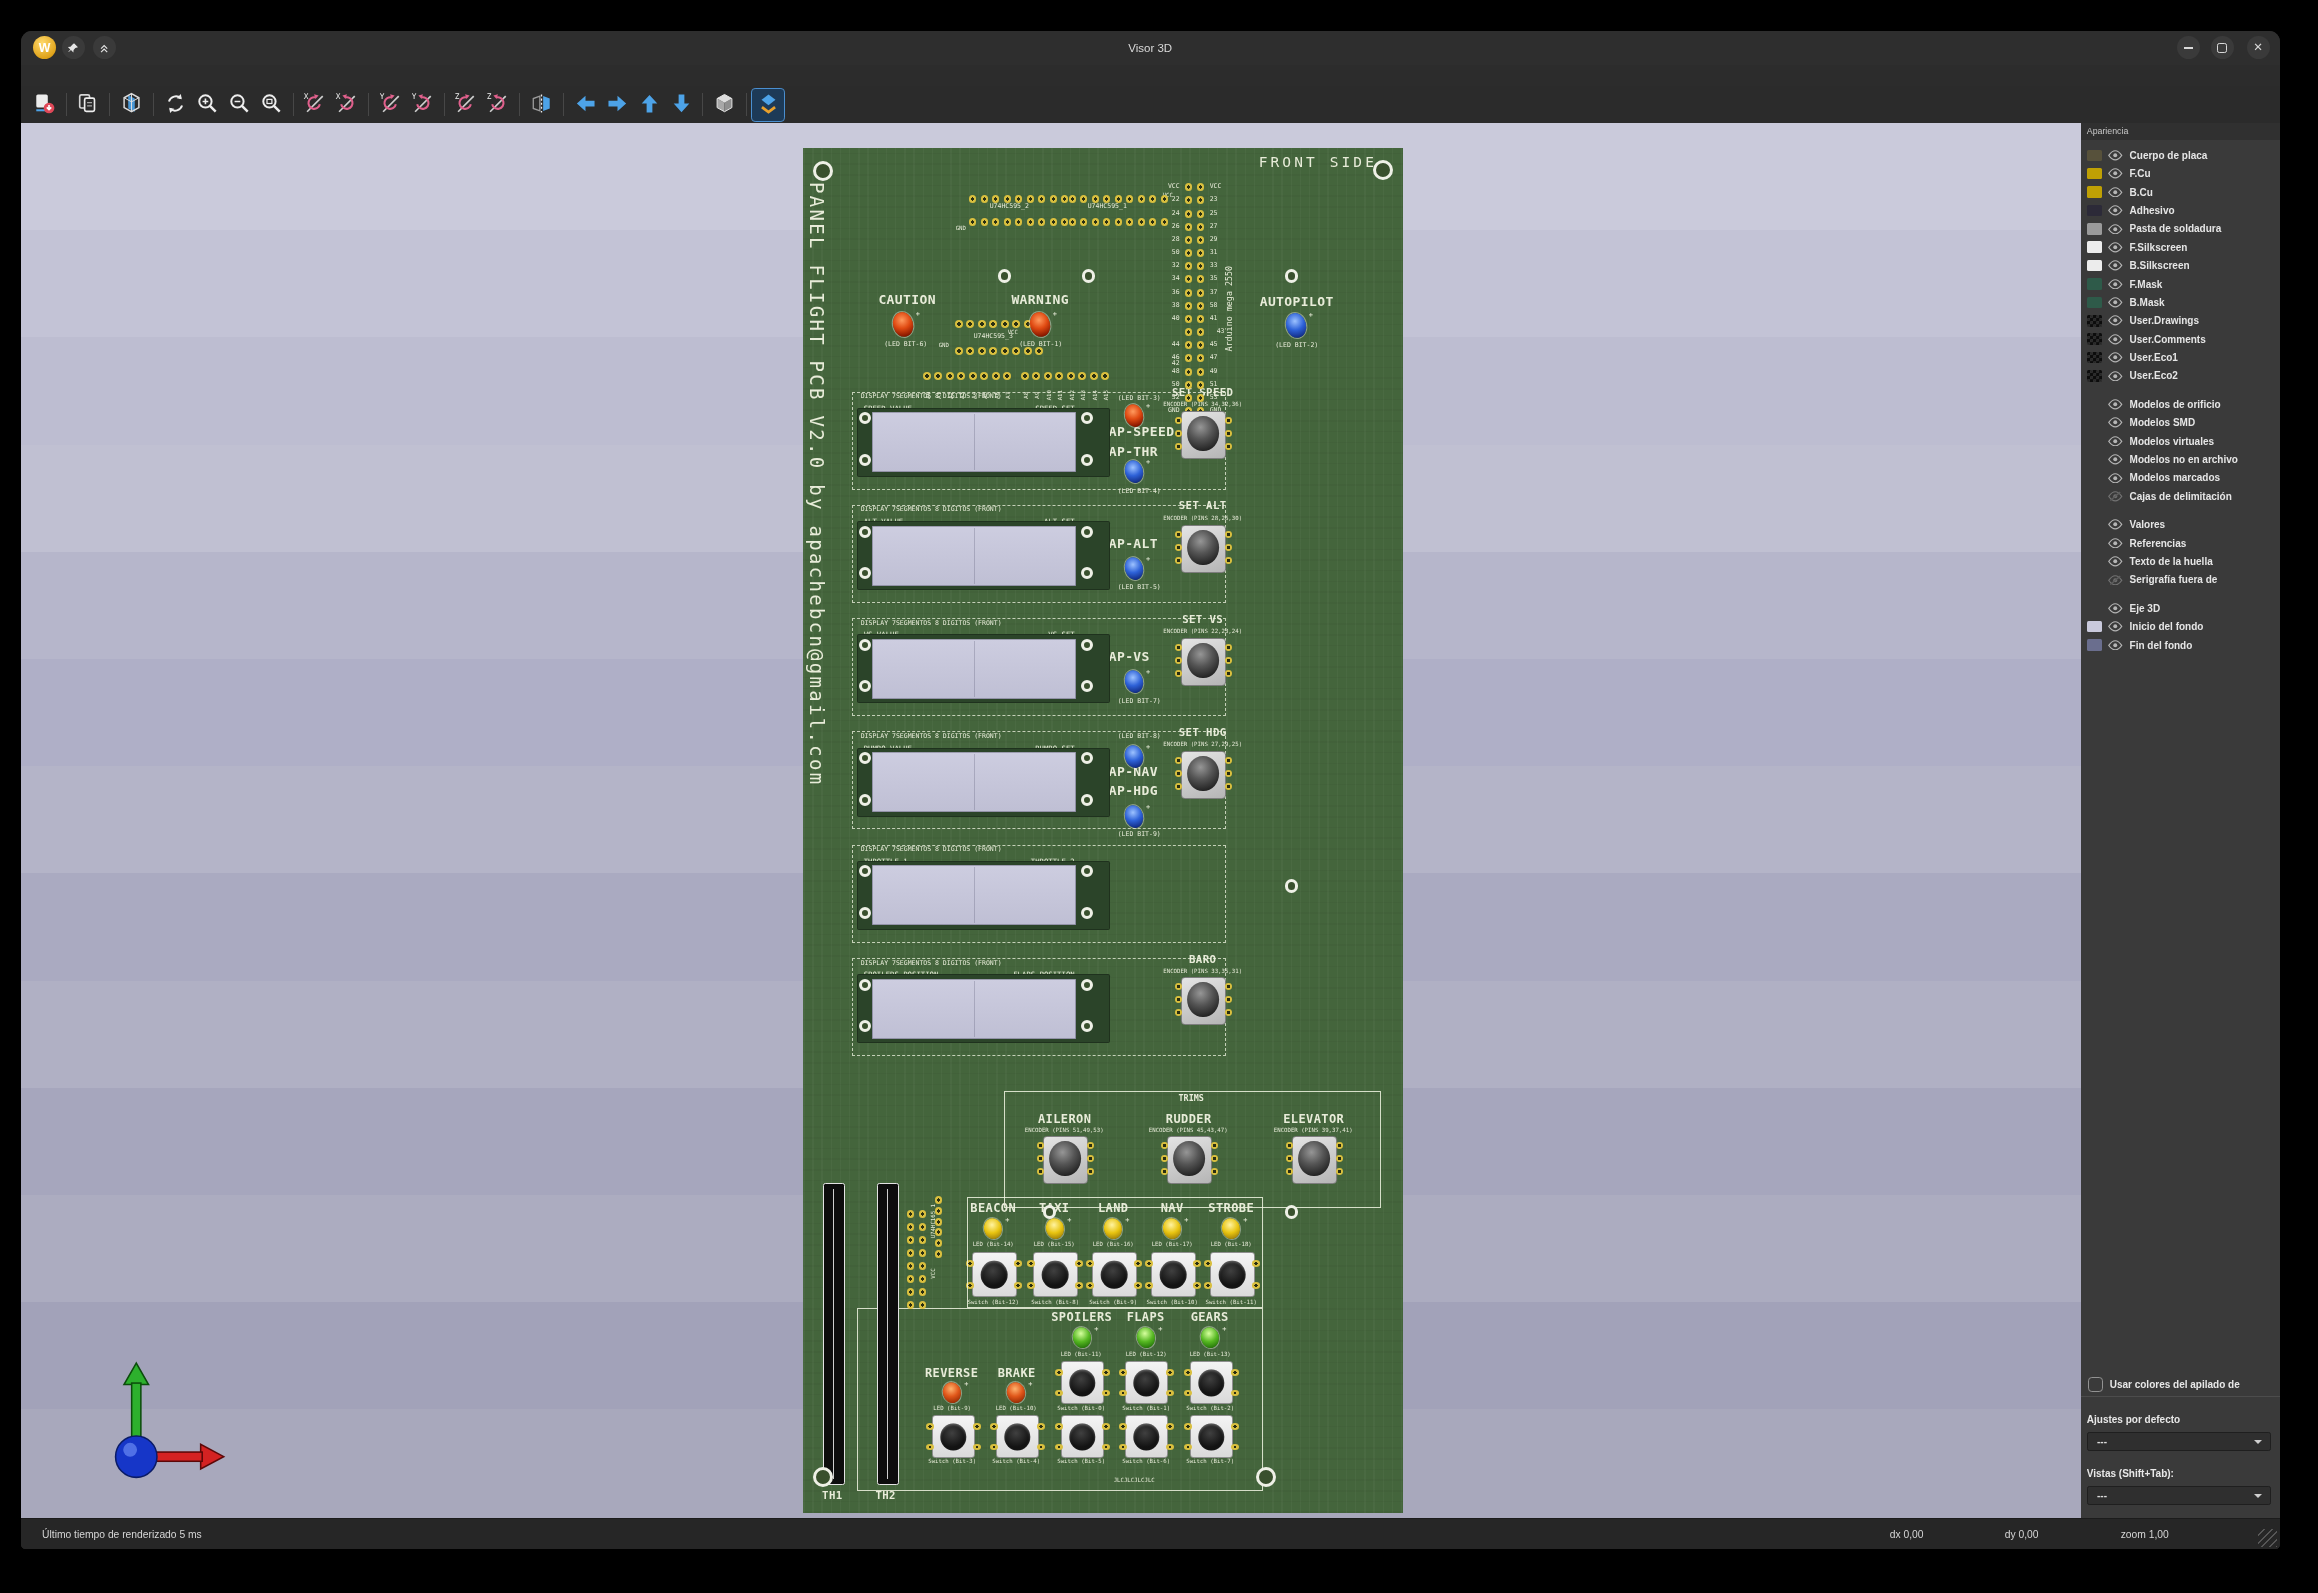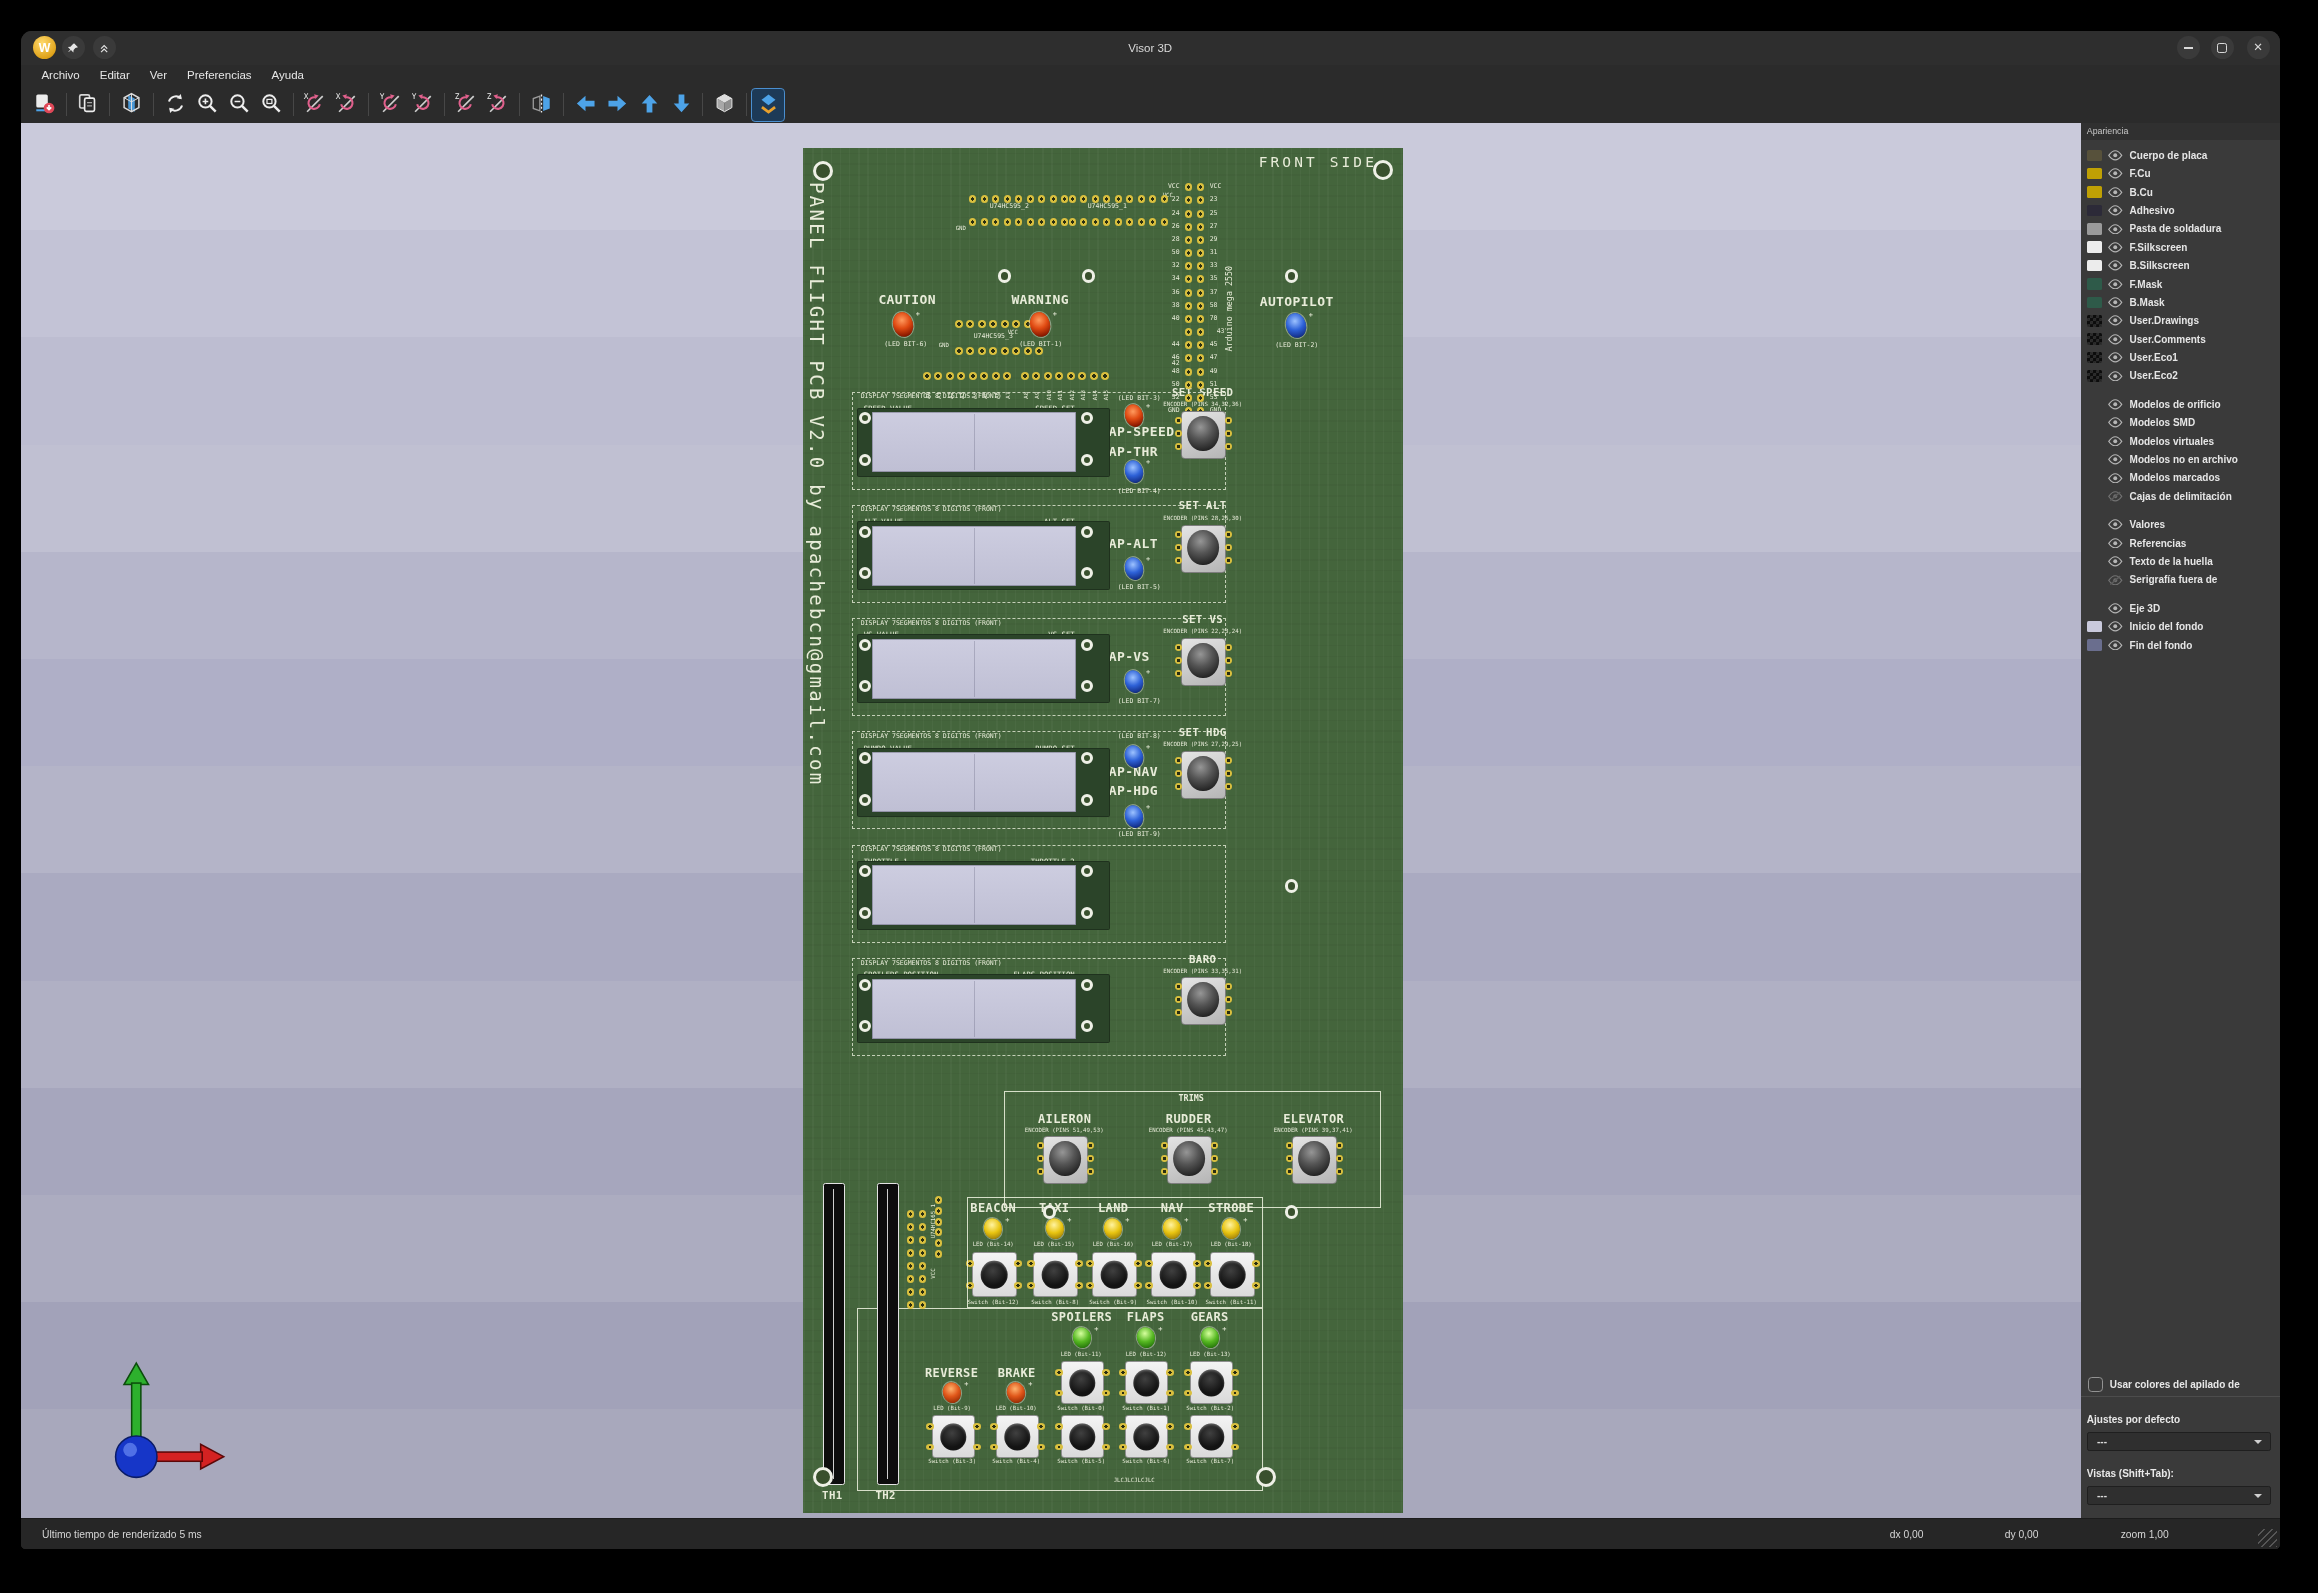--- a/index.html
+++ b/index.html
@@ -115,27 +115,20 @@
           <div class="glyph-min"></div>
         </div>
       <div class="tb-circle" style="left:2190px">
           <div class="glyph-max"></div>
         </div>
       <div class="tb-circle" style="left:2226px">
           <div class="glyph-close">✕</div>
         </div>
     </div>
 
-    <div class="menubar" id="menubar">
-        <div class="menu-item">Archivo</div>
-        <div class="menu-item">Editar</div>
-        <div class="menu-item">Ver</div>
-        <div class="menu-item">Preferencias</div>
-        <div class="menu-item">Ayuda</div>
-      </div>
     <div class="toolbar" id="toolbar">
         <div class="tool-btn">
           <span><svg width="23" height="23" viewBox="0 0 28 28">
               <rect x="4" y="3" width="14" height="16" rx="2" fill="#ededed"></rect>
               <rect x="4" y="21" width="14" height="2.5" fill="#4da3e8"></rect>
               <circle cx="19.5" cy="19.5" r="6.5" fill="#e04858"></circle>
               <path d="M19.5 15.8v5.2M16.8 18.8l2.7 2.7 2.7-2.7" stroke="#fff" stroke-width="2" fill="none"></path>
             </svg></span>
         </div>
         <div class="tool-sep"></div>
@@ -472,21 +465,21 @@
           <div class="gp" style="left: 382px; top: 141px; width: 7.7px; height: 7.7px;"></div>
           <div class="gp" style="left: 394px; top: 141px; width: 7.7px; height: 7.7px;"></div>
           <div class="silk s8" style="left: 407px; top: 141px;">37</div>
           <div class="silk s8 rgt" style="left: 346px; top: 154px; width: 31px;">38</div>
           <div class="gp" style="left: 382px; top: 154px; width: 7.7px; height: 7.7px;"></div>
           <div class="gp" style="left: 394px; top: 154px; width: 7.7px; height: 7.7px;"></div>
           <div class="silk s8" style="left: 407px; top: 154px;">58</div>
           <div class="silk s8 rgt" style="left: 346px; top: 167px; width: 31px;">40</div>
           <div class="gp" style="left: 382px; top: 167px; width: 7.7px; height: 7.7px;"></div>
           <div class="gp" style="left: 394px; top: 167px; width: 7.7px; height: 7.7px;"></div>
-          <div class="silk s8" style="left: 407px; top: 167px;">70</div>
+          <div class="silk s8" style="left: 407px; top: 167px;">41</div>
           <div class="silk s8 rgt" style="left: 346px; top: 180px; width: 31px; margin-top: 32px;">42</div>
           <div class="gp" style="left: 382px; top: 180px; width: 7.7px; height: 7.7px;"></div>
           <div class="gp" style="left: 394px; top: 180px; width: 7.7px; height: 7.7px;"></div>
           <div class="silk s8" style="left: 414px; top: 180px;">43</div>
           <div class="silk s8 rgt" style="left: 346px; top: 193px; width: 31px;">44</div>
           <div class="gp" style="left: 382px; top: 193px; width: 7.7px; height: 7.7px;"></div>
           <div class="gp" style="left: 394px; top: 193px; width: 7.7px; height: 7.7px;"></div>
           <div class="silk s8" style="left: 407px; top: 193px;">45</div>
           <div class="silk s8 rgt" style="left: 346px; top: 206px; width: 31px;">46</div>
           <div class="gp" style="left: 382px; top: 206px; width: 7.7px; height: 7.7px;"></div>

